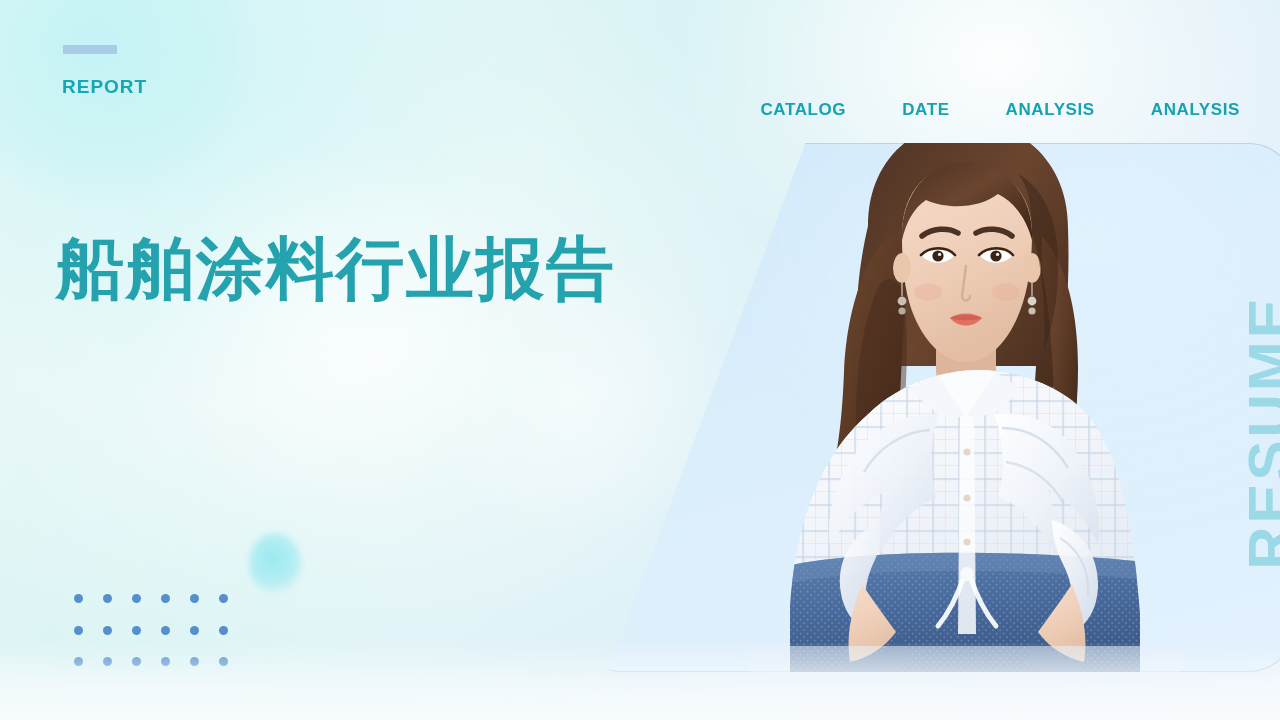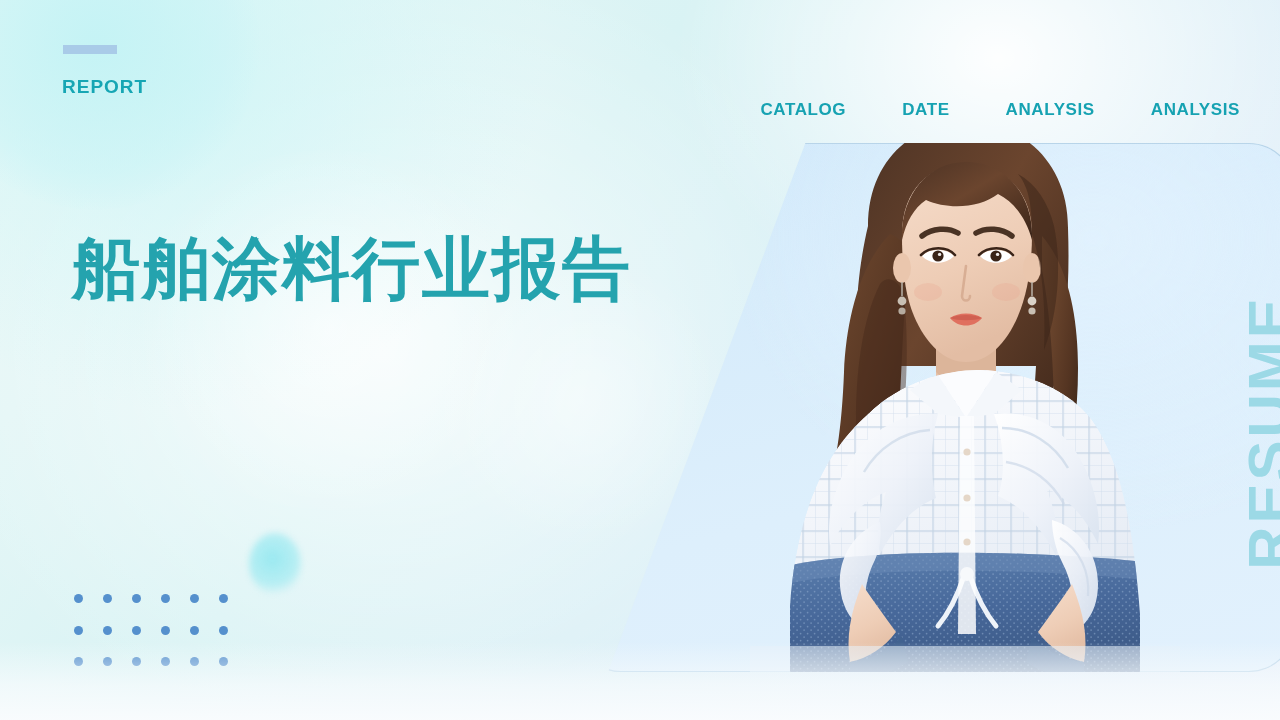--- a/index.html
+++ b/index.html
@@ -85,21 +85,20 @@
   
   .main-title {
     position: absolute;
     left: 56px; top: 188px;
     font-size: 68px;
     font-weight: bold;
     letter-spacing: 2px;
     line-height: 1;
     color: #24a3ae;
     white-space: nowrap;
-    margin-left: 16px;
   }
 
   
   .dot-grid {
     position: absolute;
     left: 74px; top: 594px;
     display: grid;
     grid-template-columns: repeat(6, 29px);
     grid-template-rows: repeat(3, 31.5px);
   }

